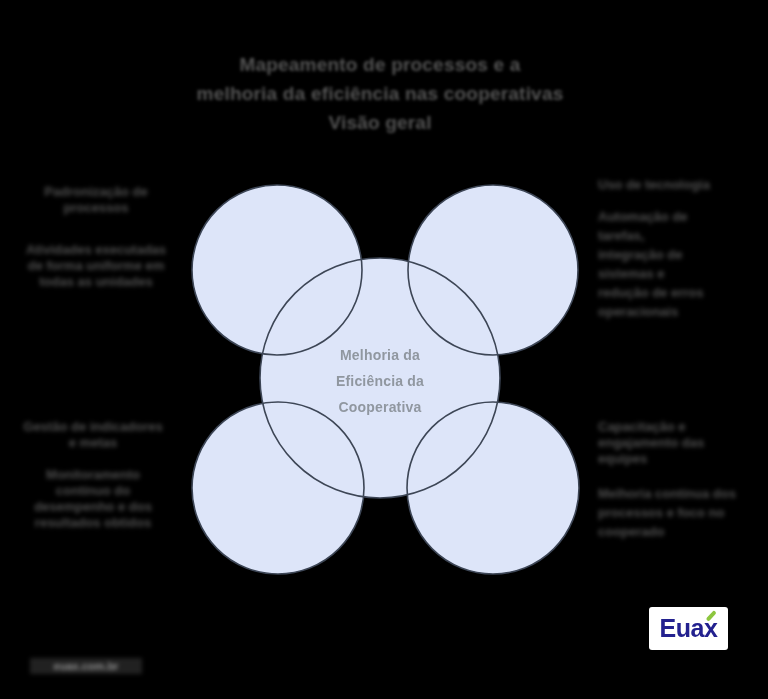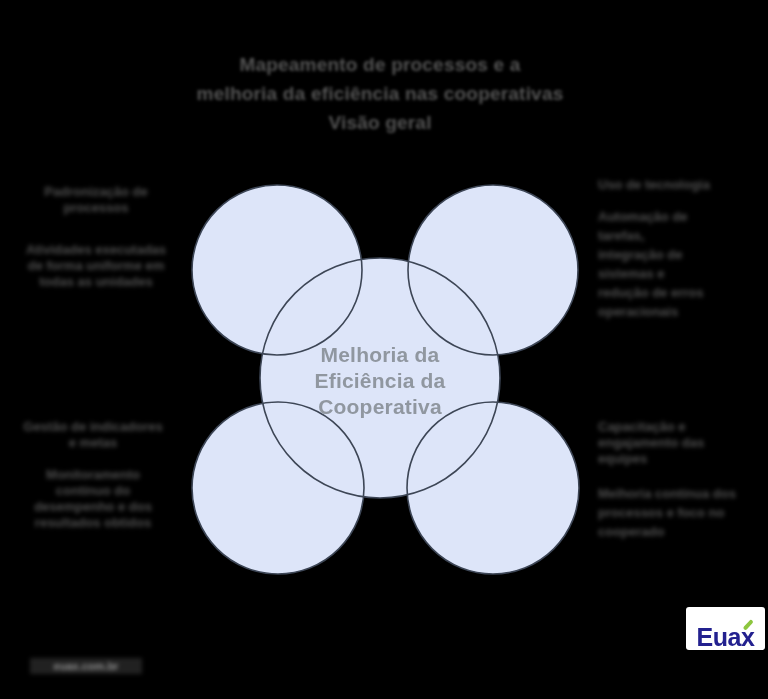--- a/index.html
+++ b/index.html
@@ -20,21 +20,21 @@
     text-align: center;
     color: #545454; font-weight: bold; font-size: 19px; line-height: 29px;
     filter: blur(1.6px);
     letter-spacing: 0.2px;
   }
 
   
   .center-label {
     position: absolute; left: 270px; top: 342px; width: 220px;
     text-align: center;
-    color: #9097a0; font-weight: bold; font-size: 21px; line-height: 26px;
+    color: #9097a0; font-weight: bold; font-size: 14px; line-height: 26px;
     white-space: pre-line;
     letter-spacing: 0.2px;
   }
 
   
   .annot {
     position: absolute;
     color: #4f4f4f; font-weight: bold; font-size: 13px; line-height: 16px;
     filter: blur(2px);
   }
@@ -53,21 +53,21 @@
     color: #929292; font-size: 11px; font-weight: bold; line-height: 16px;
     text-align: center;
     filter: blur(2.3px);
     background: rgba(130,130,130,0.25);
   }
 
   
   .logo {
     position: absolute; left: 649px; top: 607px; width: 79px; height: 43px;
     background: #ffffff; border-radius: 3px;
-    display: flex; align-items: flex-end; justify-content: center; margin-left: 37px;
+    display: flex; align-items: center; justify-content: center;
   }
   .logo-text {
     color: #23218f; font-size: 25px; font-weight: bold;
     letter-spacing: -0.5px; position: relative; line-height: 1;
   }
   .logo-accent {
     position: absolute; right: 0px; top: -2px;
     width: 12px; height: 3.5px; background: #8dc63f;
     transform: rotate(-47deg); border-radius: 2px;
   }

